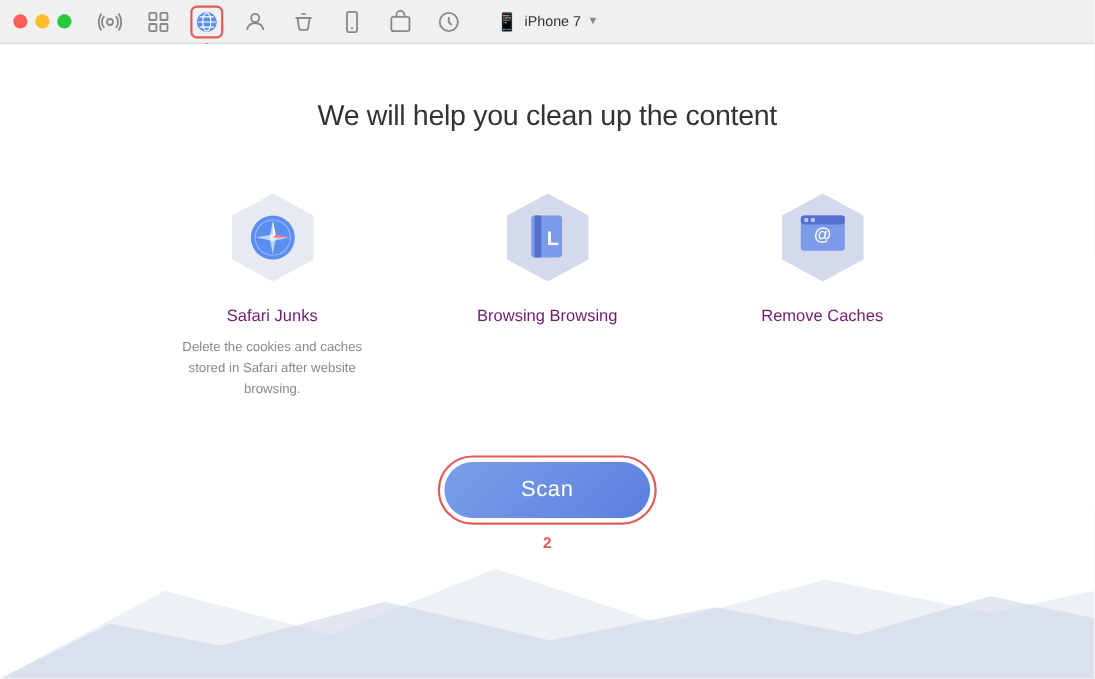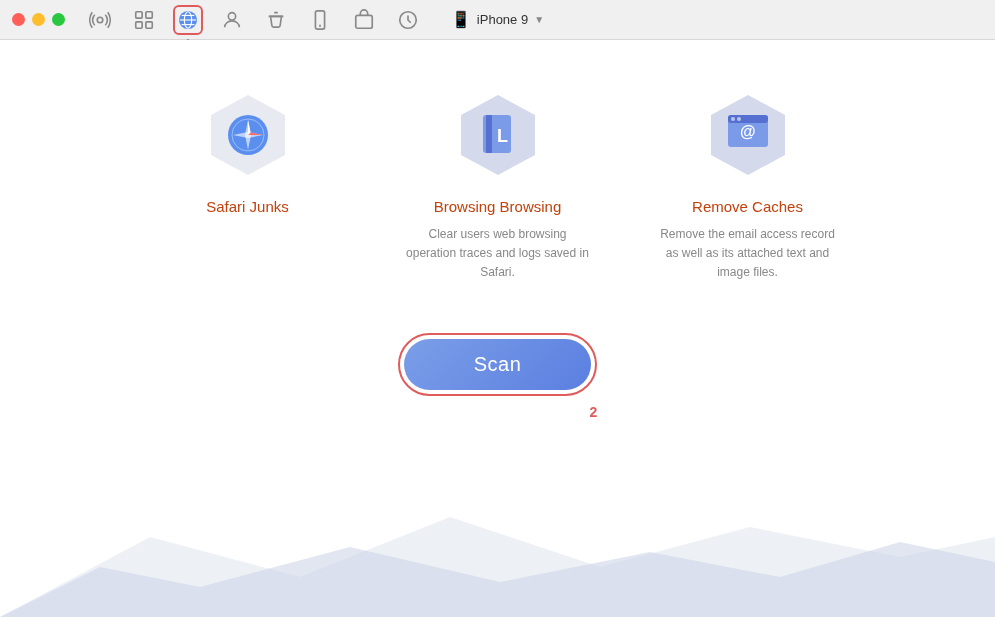--- a/index.html
+++ b/index.html
@@ -140,36 +140,36 @@
 
     .feature-icon-wrapper {
       width: 90px;
       height: 90px;
       margin-bottom: 18px;
     }
 
     .feature-name {
       font-size: 15px;
       font-weight: 500;
-      color: #c2410c;
+      color: #701a75;
       margin-bottom: 10px;
     }
 
     .feature-desc {
       font-size: 12px;
       color: #888;
       line-height: 1.6;
     }
 
     
     .scan-button-wrapper {
       position: relative;
       display: flex;
       flex-direction: column;
-      align-items: flex-end;
+      align-items: center;
     }
 
     .scan-button-border {
       border: 2px solid #e05c5c;
       border-radius: 35px;
       padding: 4px;
       display: inline-block;
     }
 
     .scan-button {
@@ -272,80 +272,80 @@
     <div class="toolbar-icon">
       <svg viewBox="0 0 24 24" fill="none" stroke="#888" stroke-width="1.8">
         <circle cx="12" cy="12" r="9"></circle>
         <path d="M12 7v5l3 3"></path>
       </svg>
     </div>
   </div>
 
   <div class="device-selector">
     <span class="device-icon">📱</span>
-    <span>iPhone 9</span>
+    <span>iPhone 7</span>
     <span class="chevron-down">▼</span>
   </div>
 </div>
 
 <div class="main-content">
 
   <div class="content-area">
 
+    <h1 class="main-title">We will help you clean up the content</h1>
 
     <div class="feature-cards">
 
       <div class="feature-card">
         <div class="feature-icon-wrapper">
           <svg width="90" height="90" viewBox="0 0 90 90">
 
             <polygon points="45,5 82,25 82,65 45,85 8,65 8,25" fill="#e8eaf2"></polygon>
 
             <circle cx="45" cy="45" r="20" fill="#5b8fef"></circle>
             <circle cx="45" cy="45" r="16" fill="none" stroke="rgba(255,255,255,0.4)" stroke-width="1"></circle>
 
             <polygon points="45,30 48,45 45,60 42,45" fill="white" opacity="0.6"></polygon>
             <polygon points="30,45 45,42 60,45 45,48" fill="white" opacity="0.6"></polygon>
             <polygon points="45,30 47.5,42 45,45" fill="white"></polygon>
             <polygon points="60,45 48,42.5 45,45" fill="#ff6b6b"></polygon>
           </svg>
         </div>
         <div class="feature-name">Safari Junks</div>
+        <div class="feature-desc">Delete the cookies and caches stored in Safari after website browsing.</div>
       </div>
 
       <div class="feature-card">
         <div class="feature-icon-wrapper">
           <svg width="90" height="90" viewBox="0 0 90 90">
             <polygon points="45,5 82,25 82,65 45,85 8,65 8,25" fill="#d5d9ec"></polygon>
 
             <rect x="30" y="25" width="28" height="38" rx="3" fill="#7b9ae8"></rect>
             <rect x="33" y="25" width="6" height="38" rx="1" fill="#5570d0"></rect>
             <text x="44" y="52" font-size="18" fill="white" font-family="Helvetica" font-weight="bold">L</text>
           </svg>
         </div>
         <div class="feature-name">Browsing Browsing</div>
-        <div class="feature-desc">Clear users web browsing operation traces and logs saved in Safari.</div>
       </div>
 
       <div class="feature-card">
         <div class="feature-icon-wrapper">
           <svg width="90" height="90" viewBox="0 0 90 90">
             <polygon points="45,5 82,25 82,65 45,85 8,65 8,25" fill="#d5d9ec"></polygon>
 
             <rect x="25" y="25" width="40" height="32" rx="3" fill="#7b9ae8"></rect>
 
             <rect x="25" y="25" width="40" height="8" rx="3" fill="#5570d0"></rect>
             <circle cx="30" cy="29" r="2" fill="rgba(255,255,255,0.6)"></circle>
             <circle cx="36" cy="29" r="2" fill="rgba(255,255,255,0.6)"></circle>
 
             <text x="37" y="47" font-size="16" fill="white" font-family="Helvetica" font-weight="bold">@</text>
           </svg>
         </div>
         <div class="feature-name">Remove Caches</div>
-        <div class="feature-desc">Remove the email access record as well as its attached text and image files.</div>
       </div>
 
     </div>
 
     <div class="scan-button-wrapper">
       <div class="scan-button-border">
         <button class="scan-button">Scan</button>
       </div>
       <div class="scan-step">2</div>
     </div>

